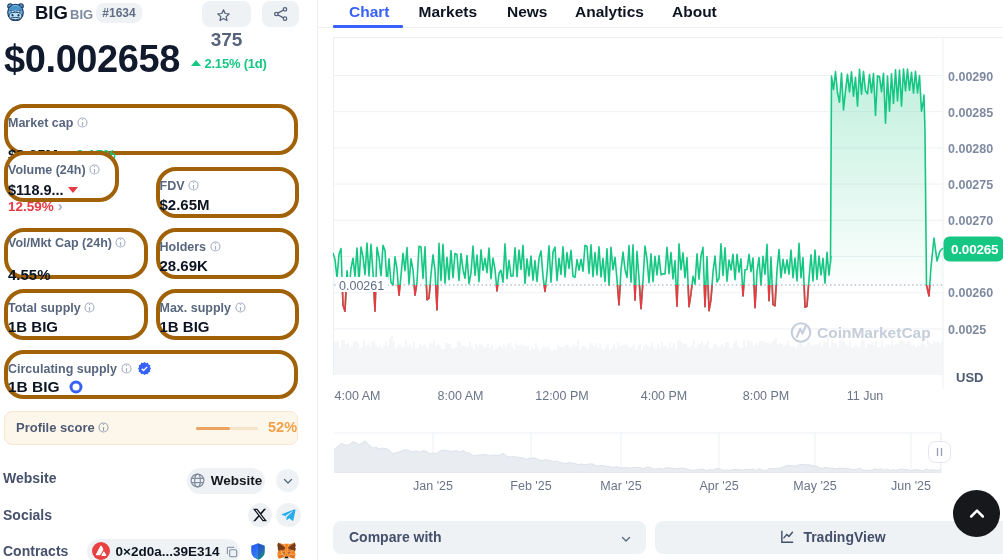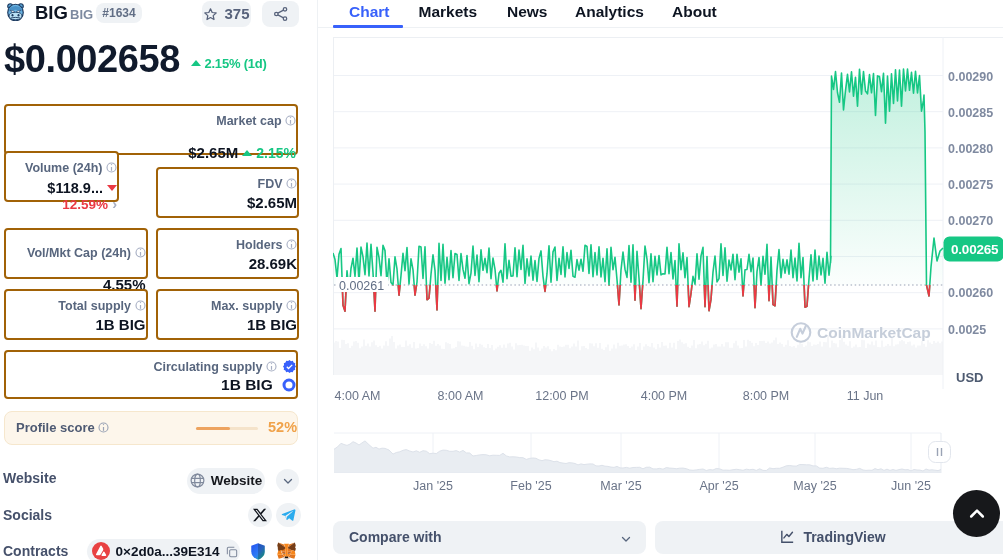--- a/index.html
+++ b/index.html
@@ -1,19 +1,19 @@
 <!DOCTYPE html>
 <html><head><meta charset="utf-8">
 <style>
 * {margin:0;padding:0;box-sizing:border-box}
 html,body {width:1003px;height:560px;overflow:hidden;background:#fff;
   font-family:"Liberation Sans",sans-serif;-webkit-font-smoothing:antialiased;position:relative}
 .abs {position:absolute}
 .pill {background:#eff2f5;border-radius:8px}
-.box {position:absolute;background:#fff;border:2px solid #a16207;border-radius:4px;text-align:right}
+.box {position:absolute;background:#fff;border:4px solid #a16207;border-radius:20px;text-align:left}
 .blab {font-size:12.5px;font-weight:bold;color:#58667e}
 .bval {font-size:15px;font-weight:bold;color:#0d1421}
 .tri-up {display:inline-block;width:0;height:0;border-left:5px solid transparent;border-right:5px solid transparent;border-bottom:6px solid #16c784;vertical-align:2px}
 .tri-dn {display:inline-block;width:0;height:0;border-left:5px solid transparent;border-right:5px solid transparent;border-top:6px solid #ea3943;vertical-align:2px}
 .rowlab {position:absolute;left:3px;font-size:14px;font-weight:bold;color:#46516b}
 .circ24 {position:absolute;width:24px;height:24px;border-radius:50%;background:#eff2f5;display:flex;align-items:center;justify-content:center}
 .ylab {font-size:12.5px;font-weight:bold;fill:#7f8aa0;font-family:"Liberation Sans",sans-serif}
 .xlab {font-size:12.5px;fill:#6a7488;font-family:"Liberation Sans",sans-serif}
 .dotlab {font-size:12.5px;fill:#616e85;font-family:"Liberation Sans",sans-serif}
 .tag {font-size:13.5px;font-weight:bold;fill:#fff;letter-spacing:-.2px;font-family:"Liberation Sans",sans-serif}
@@ -30,21 +30,21 @@
 <path d="M6.5 14.5 L15 16.5 L12 20.5 Z" fill="#fff" stroke="#1d3a5f" stroke-width="1.2"></path>
 <path d="M27.5 14.5 L19 16.5 L22 20.5 Z" fill="#fff" stroke="#1d3a5f" stroke-width="1.2"></path>
 <path d="M4 26 Q4 18.5 17 18.5 Q30 18.5 30 26 Q30 33.5 17 33.5 Q4 33.5 4 26 Z" fill="#b9e0f4" stroke="#1d3a5f" stroke-width="1.8"></path>
 <ellipse cx="11" cy="24.5" rx="2" ry="2.6" fill="#1d3a5f"></ellipse>
 <ellipse cx="23" cy="24.5" rx="2" ry="2.6" fill="#1d3a5f"></ellipse>
 <path d="M7 30 Q17 27.5 27 30" fill="none" stroke="#1d3a5f" stroke-width="1.8"></path>
 </svg>
 <div class="abs" style="left:35px;top:2px;font-size:18.5px;font-weight:bold;color:#0d1421">BIG</div>
 <div class="abs" style="left:70px;top:7px;font-size:13px;font-weight:bold;color:#7d8aa0">BIG</div>
 <div class="abs pill" style="left:96px;top:3px;width:46px;height:20px;line-height:20px;text-align:center;font-size:12px;font-weight:bold;color:#616e85">#1634</div>
-<div class="abs pill" style="left:202px;top:1px;width:49px;height:26px;line-height:26px;text-align:center;font-size:15px;font-weight:bold;color:#57627b"><svg width="15" height="15" viewBox="0 0 24 24" style="vertical-align:-3px;margin-right:6px">
+<div class="abs pill" style="left:202px;top:1px;width:49px;height:26px;line-height:26px;text-align:center;font-size:19px;font-weight:bold;color:#57627b"><svg width="15" height="15" viewBox="0 0 24 24" style="vertical-align:-3px;margin-right:6px">
       <path d="M12 3l2.7 5.8 6.3.7-4.7 4.3 1.3 6.2L12 16.9 6.4 20l1.3-6.2L3 9.5l6.3-.7z" fill="none" stroke="#57627b" stroke-width="2" stroke-linejoin="round"></path>
     </svg>375</div>
 <div class="abs pill" style="left:262px;top:1px;width:37px;height:26px;display:flex;align-items:center;justify-content:center">
     <svg width="16" height="16" viewBox="0 0 24 24">
       <g fill="none" stroke="#57627b" stroke-width="1.9">
         <circle cx="5" cy="12" r="2.6"></circle>
         <circle cx="18" cy="5" r="2.6"></circle>
         <circle cx="18" cy="19" r="2.6"></circle>
         <line x1="7.3" y1="10.7" x2="15.7" y2="6.2"></line>
         <line x1="7.3" y1="13.3" x2="15.7" y2="17.8"></line>
@@ -74,21 +74,21 @@
 </div>
 <div class="box" style="left:155.5px;top:166.5px;width:143.5px;height:51px;padding-top:8px">
  <div class="blab">FDV <svg width="11" height="11" viewBox="0 0 11 11" style="vertical-align:-1px">
         <circle cx="5.5" cy="5.5" r="4.5" fill="none" stroke="#a6aec3" stroke-width="1.1"></circle>
         <line x1="5.5" y1="5" x2="5.5" y2="8.8" stroke="#a6aec3" stroke-width="1.2"></line>
         <circle cx="5.5" cy="2.6" r=".7" fill="#a6aec3"></circle>
       </svg></div>
  <div class="bval" style="margin-top:3px">$2.65M</div>
 </div>
 
-<div class="box" style="left:4px;top:227.5px;width:143.5px;height:51px;padding-top:16px">
+<div class="box" style="left:4px;top:227.5px;width:143.5px;height:51px;padding-top:4px">
  <div class="blab">Vol/Mkt Cap (24h) <svg width="11" height="11" viewBox="0 0 11 11" style="vertical-align:-1px">
         <circle cx="5.5" cy="5.5" r="4.5" fill="none" stroke="#a6aec3" stroke-width="1.1"></circle>
         <line x1="5.5" y1="5" x2="5.5" y2="8.8" stroke="#a6aec3" stroke-width="1.2"></line>
         <circle cx="5.5" cy="2.6" r=".7" fill="#a6aec3"></circle>
       </svg></div>
  <div class="bval" style="margin-top:16px">4.55%</div>
 </div>
 <div class="box" style="left:155.5px;top:227.5px;width:143.5px;height:51px;padding-top:8px">
  <div class="blab">Holders <svg width="11" height="11" viewBox="0 0 11 11" style="vertical-align:-1px">
         <circle cx="5.5" cy="5.5" r="4.5" fill="none" stroke="#a6aec3" stroke-width="1.1"></circle>

